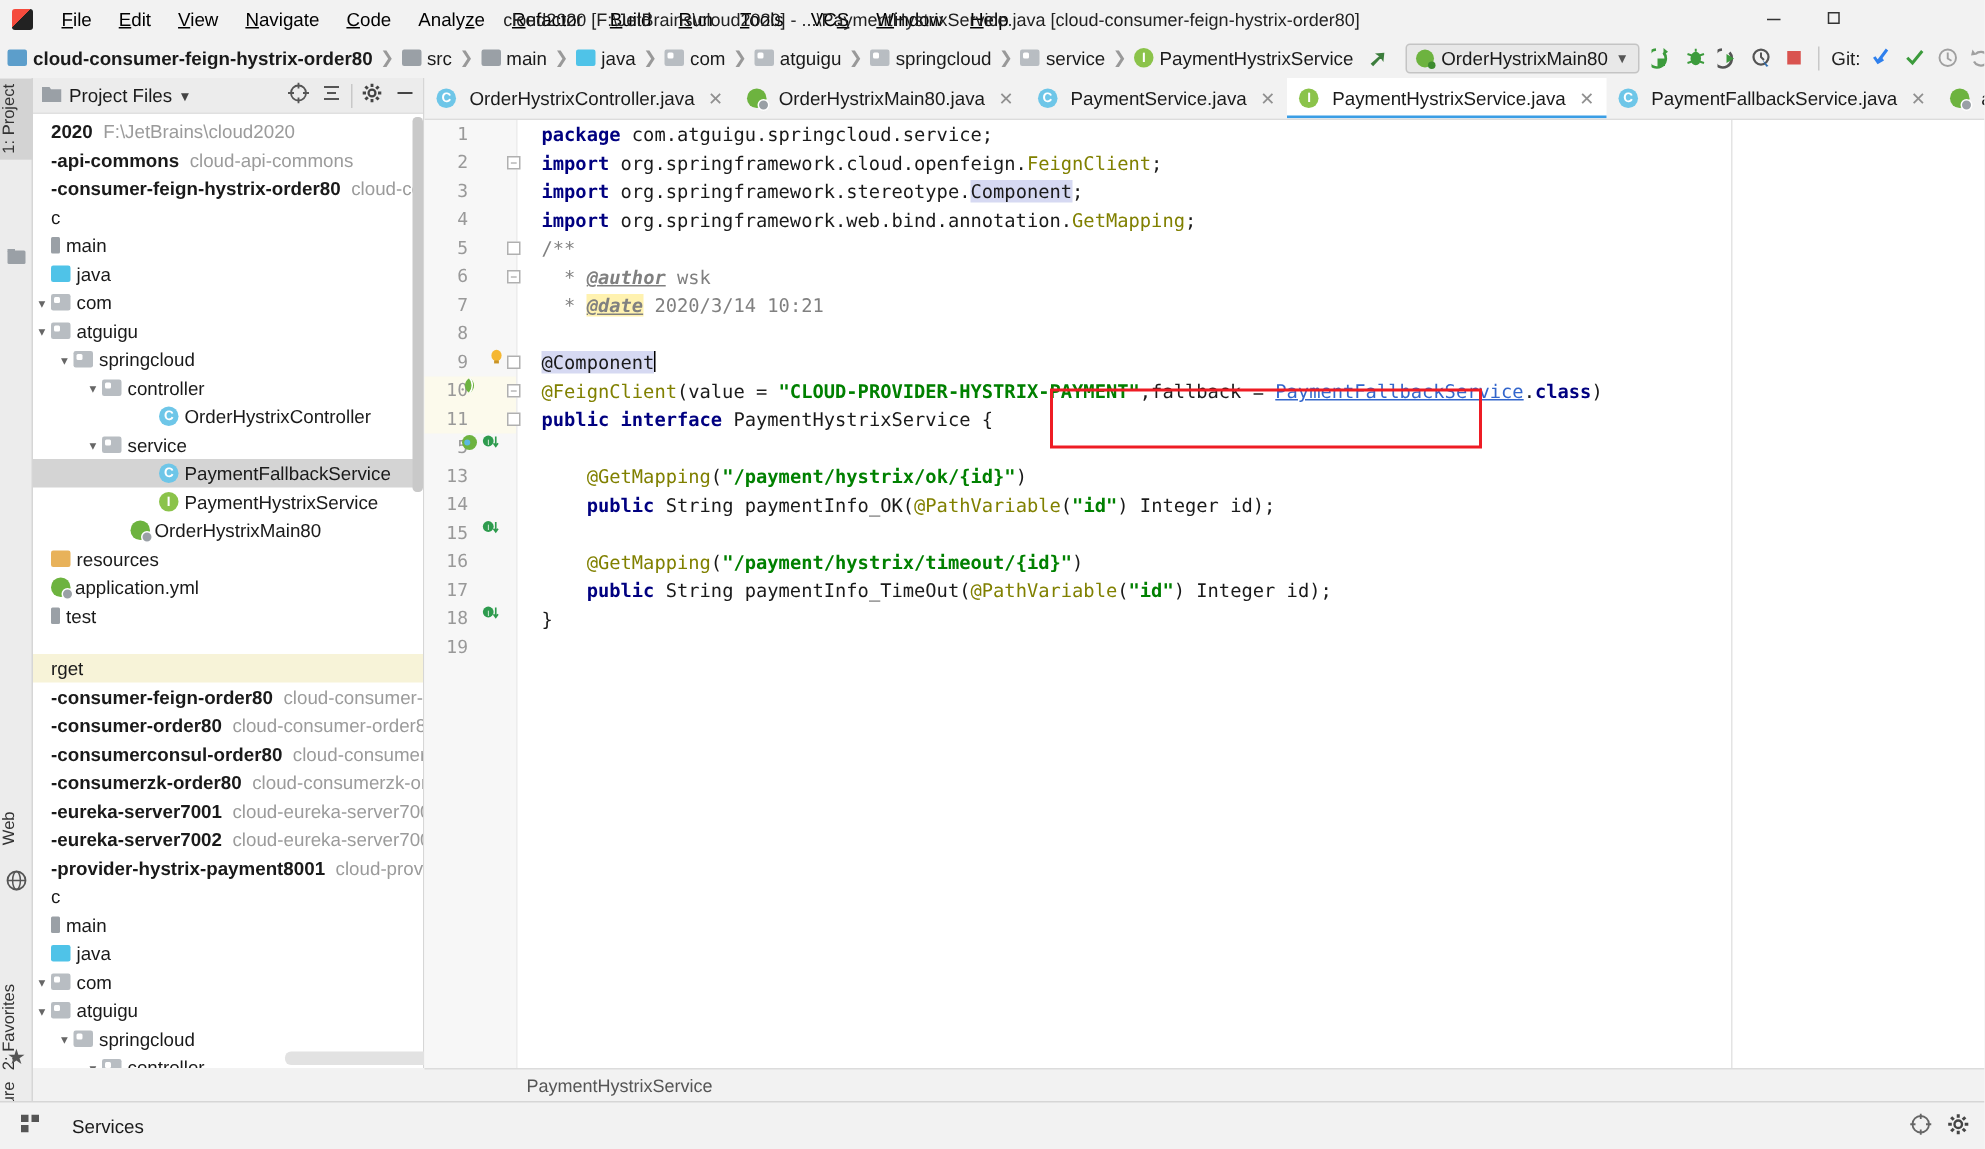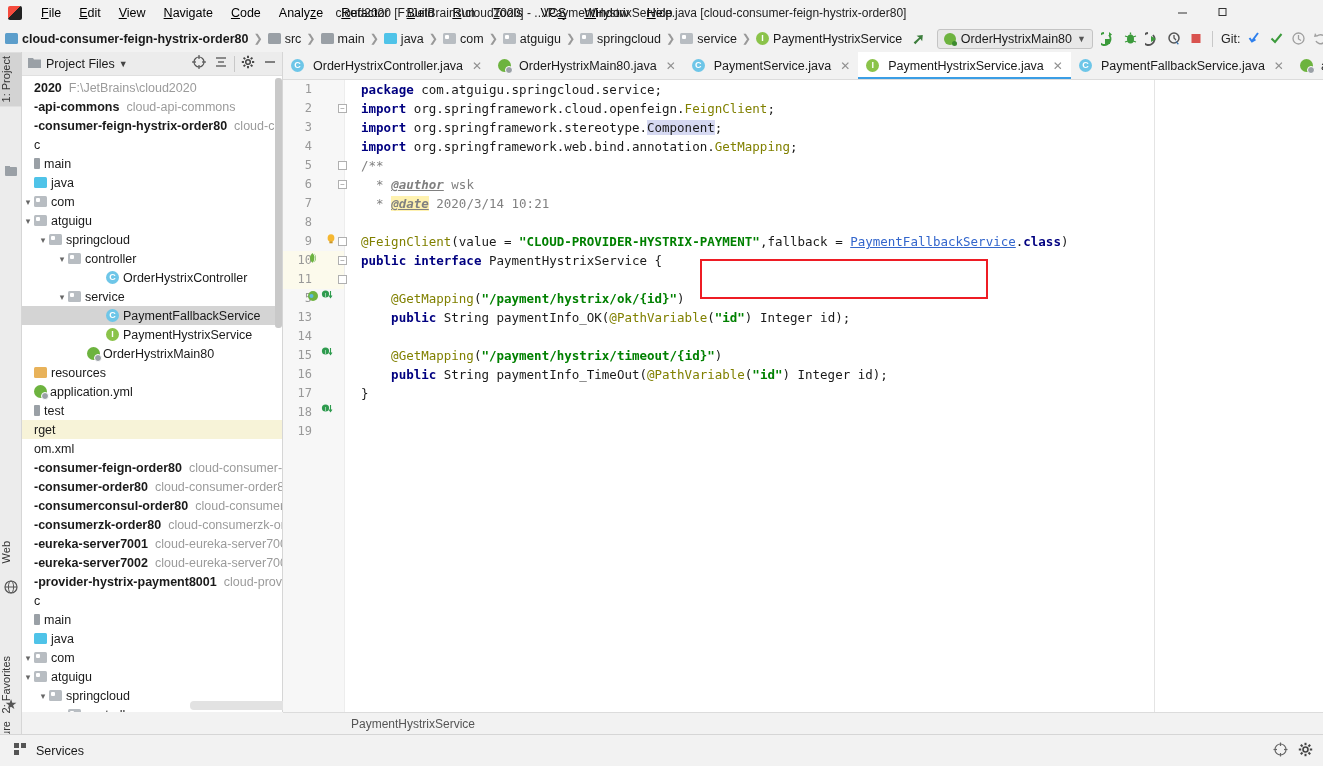--- a/index.html
+++ b/index.html
@@ -99,21 +99,21 @@
   .projhdr .acts { margin-left:auto; display:flex; align-items:center; gap:2px; padding-right:5px; }
   .tree {
     position:absolute; top:24px; left:0; right:0; bottom:0;
     overflow:hidden; background:#fff; padding-top:2px;
   }
   .row {
     height:19px; display:flex; align-items:center; white-space:nowrap;
     font-size:12.5px; padding-right:4px; position:relative;
   }
   .row.sel  { background:#d4d4d4; }
-  .row.hl   { background:#f7f3d8; }
+  .row.hl   { background:#f7f3d8;margin-top:16px; }
   .row .tw  { width:12px; display:inline-block; text-align:center; color:#666; font-size:9px; flex:none; }
   .row .nm  { font-weight:bold; }
   .row .sub { color:#9b9b9b; margin-left:7px; font-weight:normal; }
   .cls-ic, .int-ic {
     width:13px; height:13px; border-radius:50%; font-size:9px; color:#fff;
     line-height:13px; text-align:center; margin-right:4px; flex:none; font-weight:bold;
   }
   .cls-ic { background:#6ec6e8; }
   .int-ic { background:#8bc34a; }
   .spring-file {
@@ -200,21 +200,21 @@
     display:flex; align-items:center;
   }
   .ed-status .bc { margin-left:68px; font-size:12px; color:#555; }
 
   
   .botbar {
     position:absolute; left:0; top:734px; width:1323px; height:32px;
     background:#f2f2f2; border-top:1px solid #d6d6d6;
     display:flex; align-items:center;
   }
-  .services-btn { display:flex; align-items:center; gap:10px; margin-left:8px; font-size:12.5px; padding:3px 6px; }
+  .services-btn { display:flex; align-items:center; gap:22px; margin-left:8px; font-size:12.5px; padding:3px 6px; }
   .botright { margin-left:auto; display:flex; align-items:center; gap:10px; padding-right:10px; }
 </style>
 </head>
 <body>
 
 <div class="app">
 
   <div class="titlebar">
     <div class="logo"></div>
     <div class="menu">
@@ -541,25 +541,20 @@
           <span class="">test</span>
         </div>
         <div class="row hl">
           <span style="display:inline-block;width:0px;flex:none;"></span>
           <span class="tw"></span>
           <span class="">rget</span>
         </div>
         <div class="row">
           <span style="display:inline-block;width:0px;flex:none;"></span>
           <span class="tw"></span>
-          <span class="">om.xml</span>
-        </div>
-        <div class="row">
-          <span style="display:inline-block;width:0px;flex:none;"></span>
-          <span class="tw"></span>
           <span class="nm">-consumer-feign-order80</span>
           <span class="sub">cloud-consumer-feig</span>
         </div>
         <div class="row">
           <span style="display:inline-block;width:0px;flex:none;"></span>
           <span class="tw"></span>
           <span class="nm">-consumer-order80</span>
           <span class="sub">cloud-consumer-order80</span>
         </div>
         <div class="row">
@@ -765,20 +760,21 @@
       </div>
     <div class="code-area" id="codearea">
         <div class="ln"><span style="display:inline-block;width:4px;"></span><span class="kw">package</span> com.atguigu.springcloud.service;</div>
         <div class="ln"><span style="display:inline-block;width:4px;"></span><span class="kw">import</span> org.springframework.cloud.openfeign.<span class="ann">FeignClient</span>;</div>
         <div class="ln"><span style="display:inline-block;width:4px;"></span><span class="kw">import</span> org.springframework.stereotype.<span class="sel-txt">Component</span>;</div>
         <div class="ln"><span style="display:inline-block;width:4px;"></span><span class="kw">import</span> org.springframework.web.bind.annotation.<span class="ann">GetMapping</span>;</div>
         <div class="ln"><span style="display:inline-block;width:4px;"></span><span class="cmt">/**</span></div>
         <div class="ln"><span style="display:inline-block;width:4px;"></span>  <span class="cmt">*</span> <span class="tag">@author</span> <span class="cmt">wsk</span></div>
         <div class="ln"><span style="display:inline-block;width:4px;"></span>  <span class="cmt">*</span> <span class="hlbg tag">@date</span> <span class="cmt">2020/3/14 10:21</span></div>
         <div class="ln"><span style="display:inline-block;width:4px;"></span></div>
+        <div class="ln hl"><span style="display:inline-block;width:4px;"></span><span class="sel-txt">@Component</span><span class="caret"></span></div>
         <div class="ln hl"><span style="display:inline-block;width:4px;"></span><span class="ann">@FeignClient</span>(value = <span class="str">"CLOUD-PROVIDER-HYSTRIX-PAYMENT"</span>,fallback = <span class="lnk">PaymentFallbackService</span>.<span class="kw">class</span>)</div>
         <div class="ln"><span style="display:inline-block;width:4px;"></span><span class="kw">public interface</span> PaymentHystrixService {</div>
         <div class="ln"><span style="display:inline-block;width:4px;"></span></div>
         <div class="ln"><span style="display:inline-block;width:4px;"></span>    <span class="ann">@GetMapping</span>(<span class="str">"/payment/hystrix/ok/{id}"</span>)</div>
         <div class="ln"><span style="display:inline-block;width:4px;"></span>    <span class="kw">public</span> String paymentInfo_OK(<span class="ann">@PathVariable</span>(<span class="str">"id"</span>) Integer id);</div>
         <div class="ln"><span style="display:inline-block;width:4px;"></span></div>
         <div class="ln"><span style="display:inline-block;width:4px;"></span>    <span class="ann">@GetMapping</span>(<span class="str">"/payment/hystrix/timeout/{id}"</span>)</div>
         <div class="ln"><span style="display:inline-block;width:4px;"></span>    <span class="kw">public</span> String paymentInfo_TimeOut(<span class="ann">@PathVariable</span>(<span class="str">"id"</span>) Integer id);</div>
         <div class="ln"><span style="display:inline-block;width:4px;"></span>}</div>
       </div>

